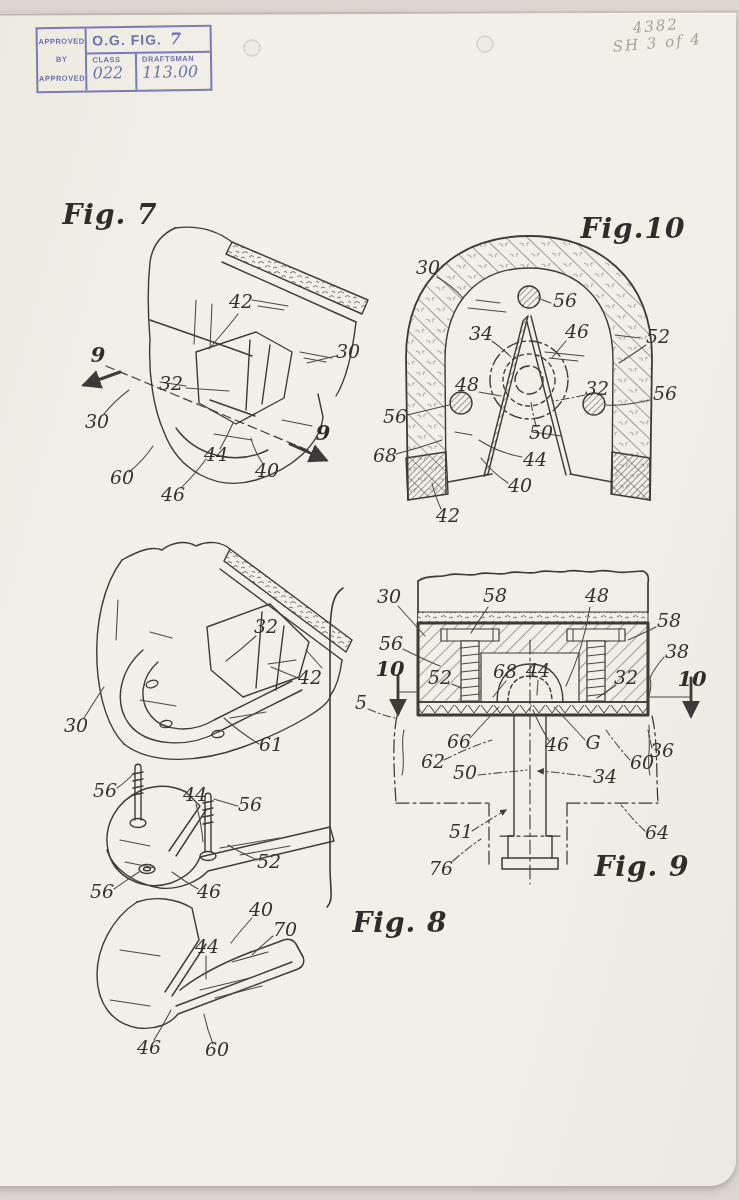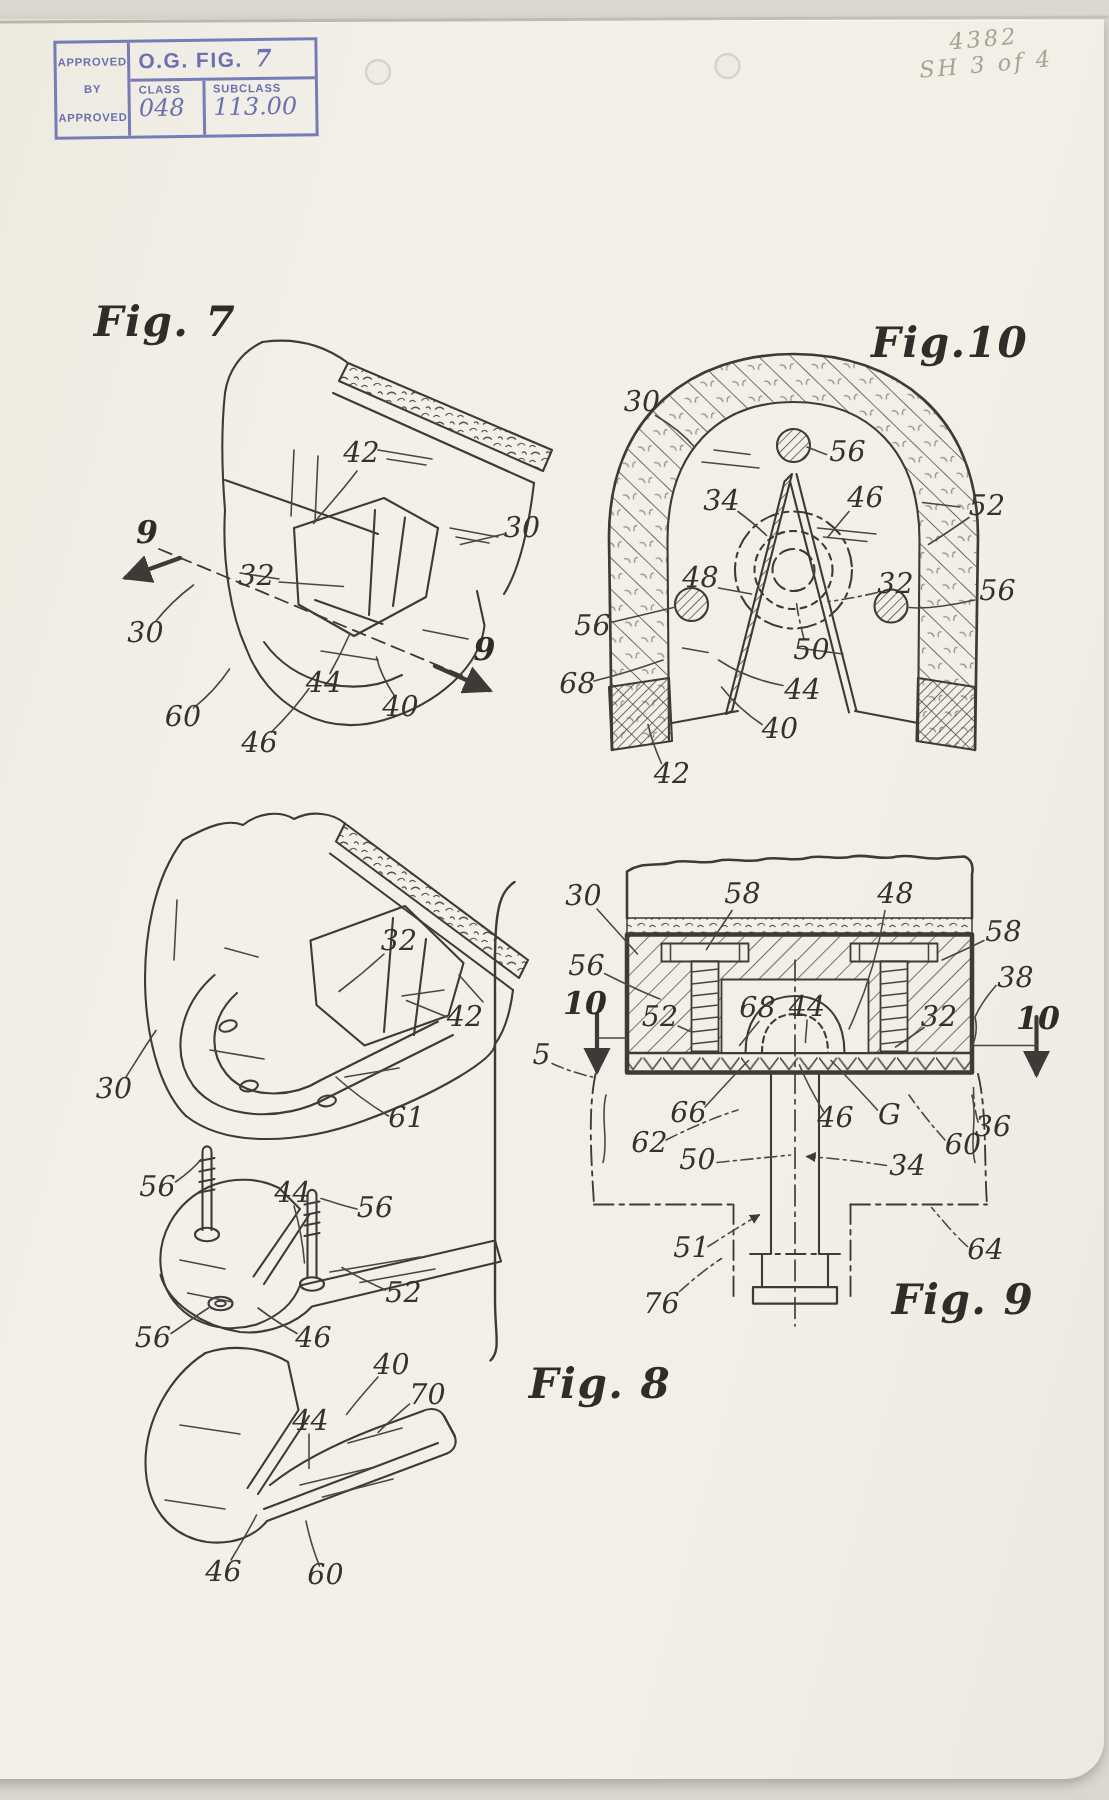--- a/index.html
+++ b/index.html
@@ -61,24 +61,24 @@
     <div>APPROVED</div>
   </div>
   <div class="s-right">
     <div class="s-og">
       <span>O.G. FIG.</span>
       <span class="hand big">7</span>
     </div>
     <div class="s-cells">
       <div class="s-cell">
         <span class="s-lab">CLASS</span>
-        <span class="hand big">048</span>
+        <span class="hand big">022</span>
       </div>
       <div class="s-cell">
-        <span class="s-lab">SUBCLASS</span>
+        <span class="s-lab">DRAFTSMAN</span>
         <span class="hand big">113.00</span>
       </div>
     </div>
   </div>
 </div>
 
 <div class="pencil">
   <div>4382</div>
   <div>SH 3 of 4</div>
 </div>

